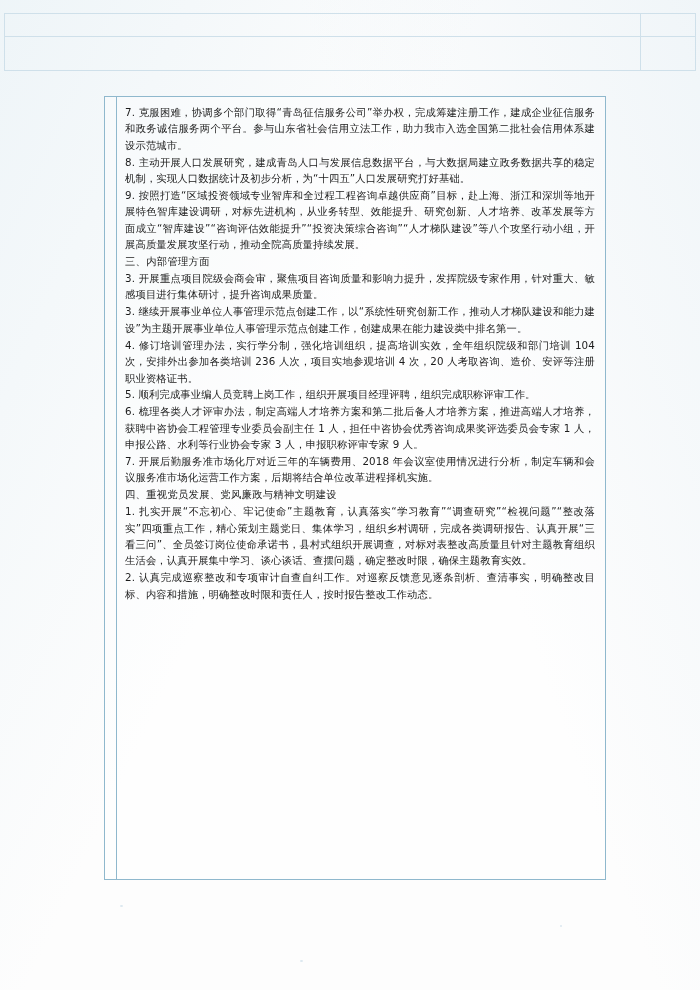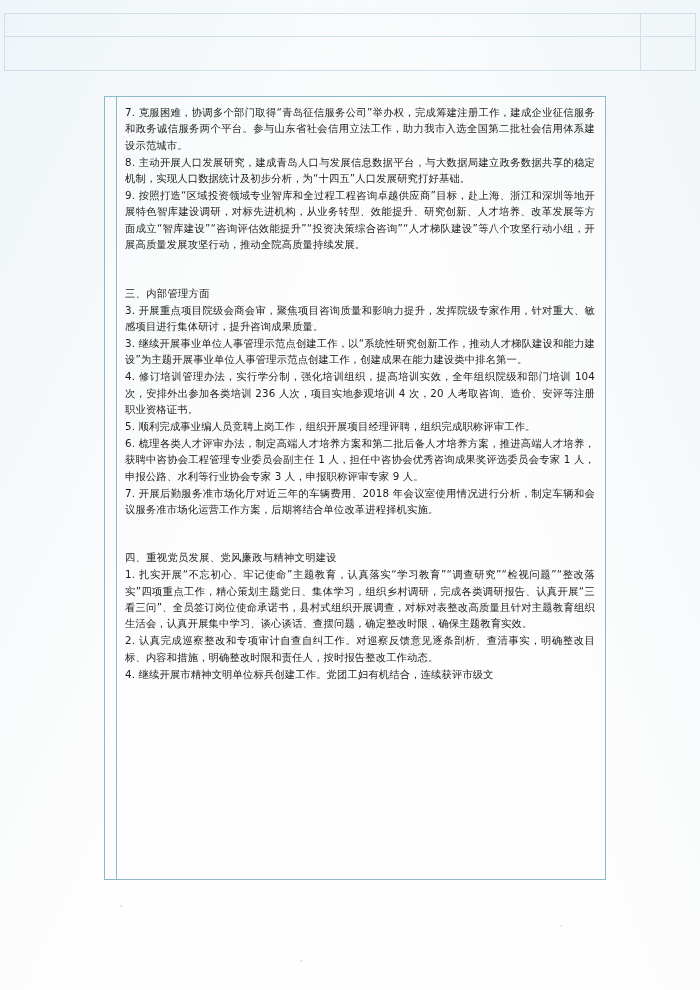--- a/index.html
+++ b/index.html
@@ -93,21 +93,20 @@
     text-align: justify;
     text-justify: inter-ideograph;
     letter-spacing: 0.15px;
   }
   p.item {
     text-indent: 0;
   }
   p.heading {
     text-indent: 0;
     letter-spacing: 0.3px;
-    margin-top: 32px;
   }
 
   
   .speck {
     position: absolute;
     background: #cddfe9;
     border-radius: 50%;
     opacity: 0.7;
   }
 </style>
@@ -132,20 +131,19 @@
         <p class="heading">三、内部管理方面</p>
         <p class="item">3.  开展重点项目院级会商会审，聚焦项目咨询质量和影响力提升，发挥院级专家作用，针对重大、敏感项目进行集体研讨，提升咨询成果质量。</p>
         <p class="item">3.  继续开展事业单位人事管理示范点创建工作，以“系统性研究创新工作，推动人才梯队建设和能力建设”为主题开展事业单位人事管理示范点创建工作，创建成果在能力建设类中排名第一。</p>
         <p class="item">4.  修订培训管理办法，实行学分制，强化培训组织，提高培训实效，全年组织院级和部门培训 104 次，安排外出参加各类培训 236 人次，项目实地参观培训 4 次，20 人考取咨询、造价、安评等注册职业资格证书。</p>
         <p class="item">5.  顺利完成事业编人员竞聘上岗工作，组织开展项目经理评聘，组织完成职称评审工作。</p>
         <p class="item">6.  梳理各类人才评审办法，制定高端人才培养方案和第二批后备人才培养方案，推进高端人才培养，获聘中咨协会工程管理专业委员会副主任 1 人，担任中咨协会优秀咨询成果奖评选委员会专家 1 人，申报公路、水利等行业协会专家 3 人，申报职称评审专家 9 人。</p>
         <p class="item">7.  开展后勤服务准市场化厅对近三年的车辆费用、2018 年会议室使用情况进行分析，制定车辆和会议服务准市场化运营工作方案，后期将结合单位改革进程择机实施。</p>
         <p class="heading">四、重视党员发展、党风廉政与精神文明建设</p>
         <p class="item">1.  扎实开展“不忘初心、牢记使命”主题教育，认真落实“学习教育”“调查研究”“检视问题”“整改落实”四项重点工作，精心策划主题党日、集体学习，组织乡村调研，完成各类调研报告、认真开展“三看三问”、全员签订岗位使命承诺书，县村式组织开展调查，对标对表整改高质量且针对主题教育组织生活会，认真开展集中学习、谈心谈话、查摆问题，确定整改时限，确保主题教育实效。</p>
         <p class="item">2.  认真完成巡察整改和专项审计自查自纠工作。对巡察反馈意见逐条剖析、查清事实，明确整改目标、内容和措施，明确整改时限和责任人，按时报告整改工作动态。</p>
-        <p class="item">4.  继续开展市精神文明单位标兵创建工作。党团工妇有机结合，连续获评市级文</p>
       </div>
   </div>
 
   <div class="speck" style="left:120px; top:905px; width:3px; height:2px;"></div>
   <div class="speck" style="left:560px; top:925px; width:2px; height:2px;"></div>
   <div class="speck" style="left:300px; top:960px; width:3px; height:2px;"></div>
 </div>
 
 </body></html>

